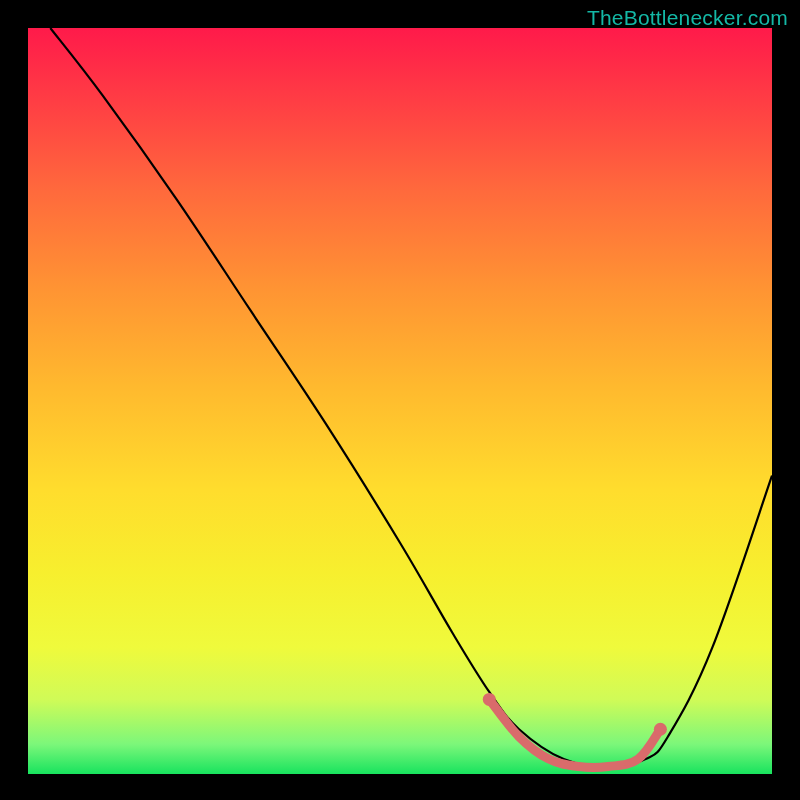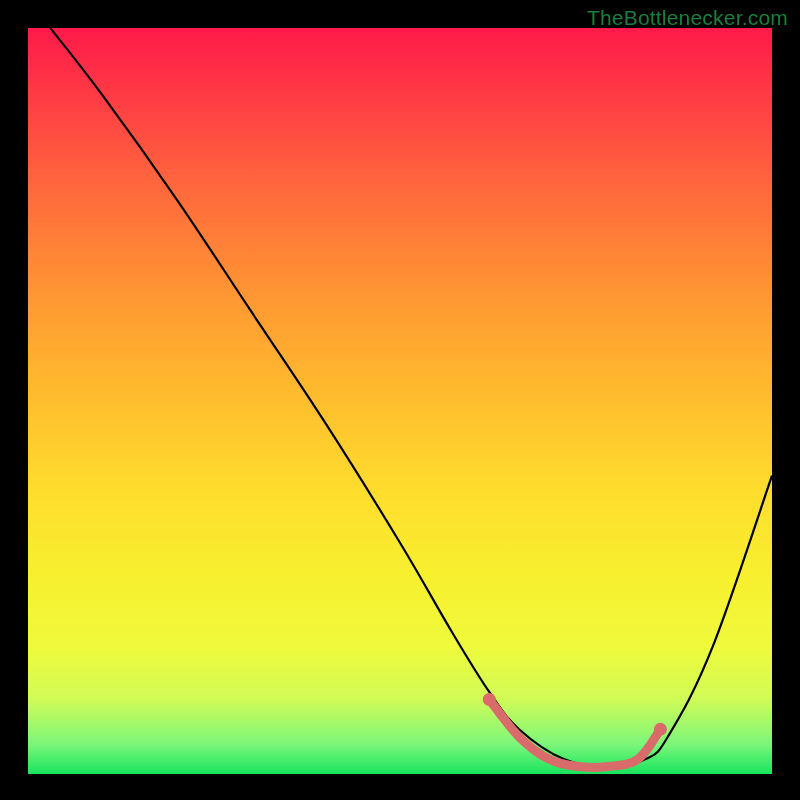--- a/index.html
+++ b/index.html
@@ -27,21 +27,21 @@
       #f7ef2e 73%,
       #effa3c 83%,
       #d0fb57 90%,
       #7cf77a 96%,
       #18e35e 100%);
   }
   .attribution {
     position: absolute;
     top: 6px;
     right: 12px;
-    color: #15803d;
+    color: #14b8a6;
     font-size: 21px;
     letter-spacing: 0.2px;
     font-weight: 500;
   }
   svg.curve {
     position: absolute;
     left: 0;
     top: 0;
     width: 744px;
     height: 746px;

